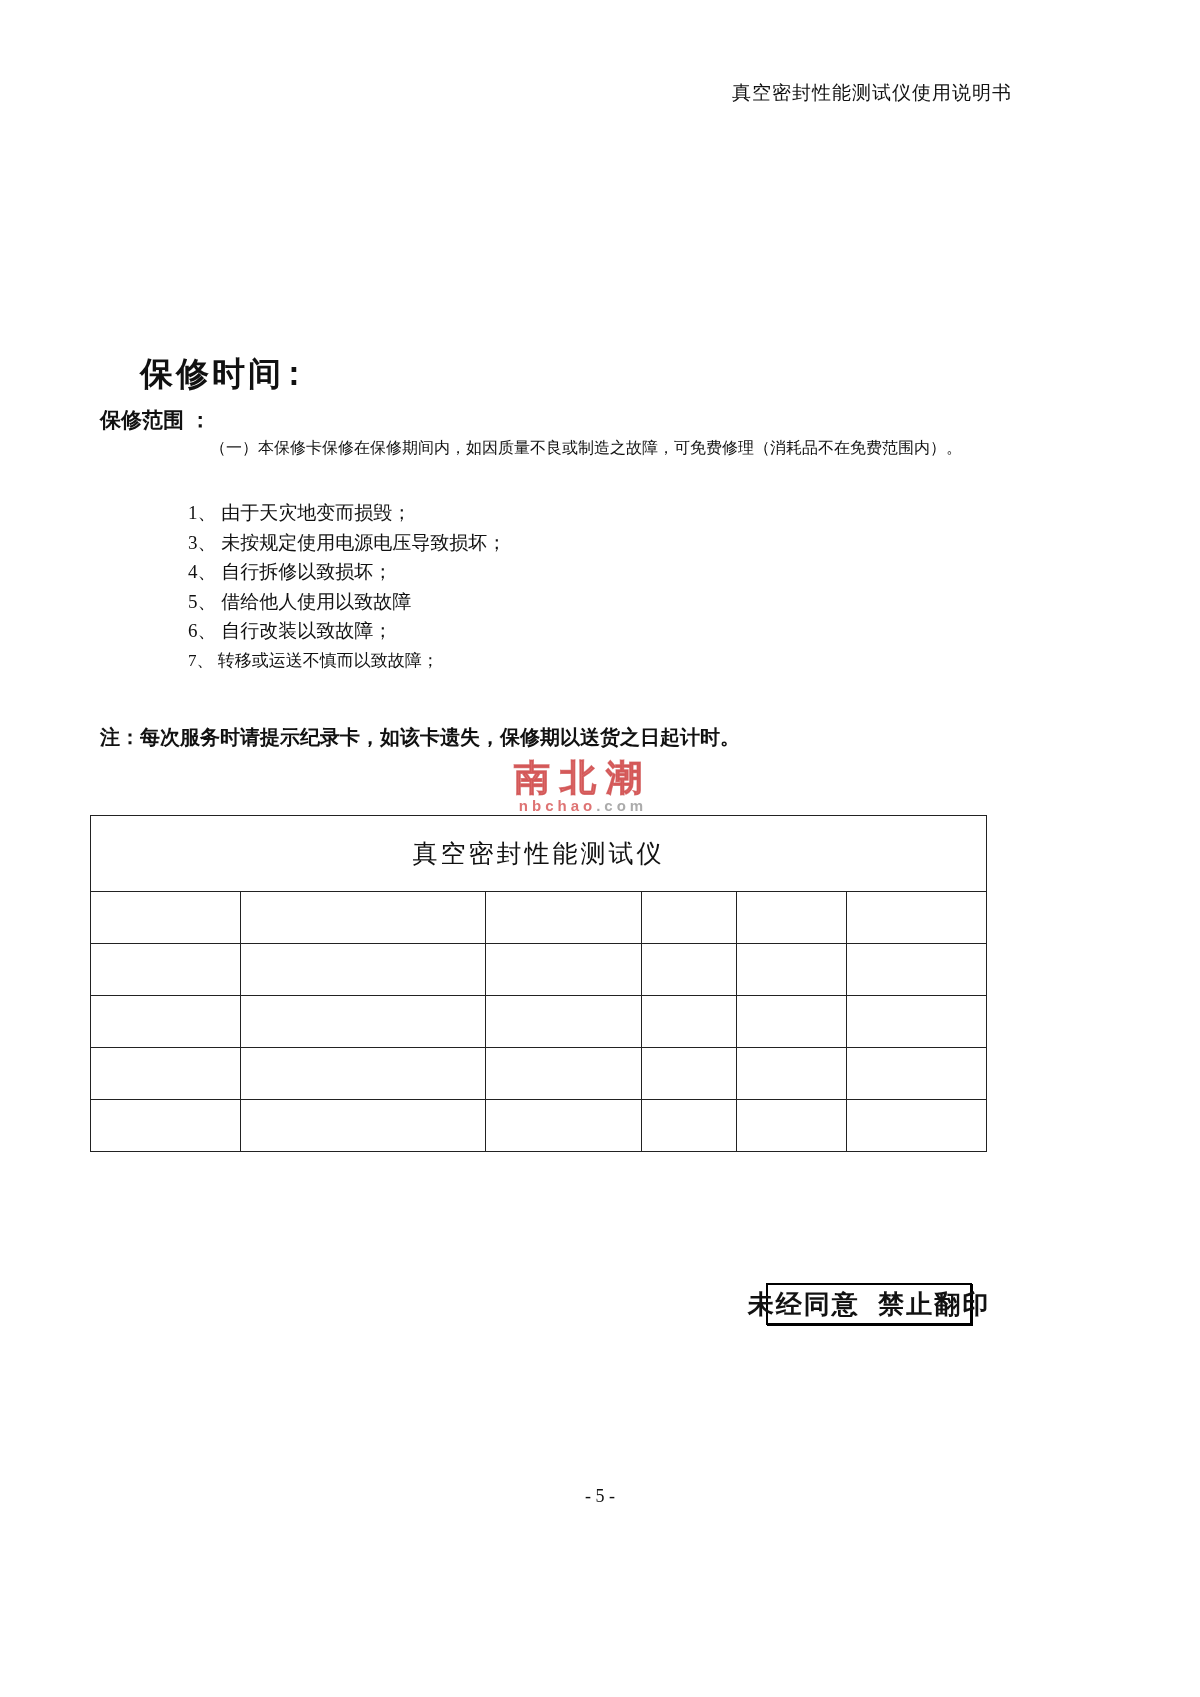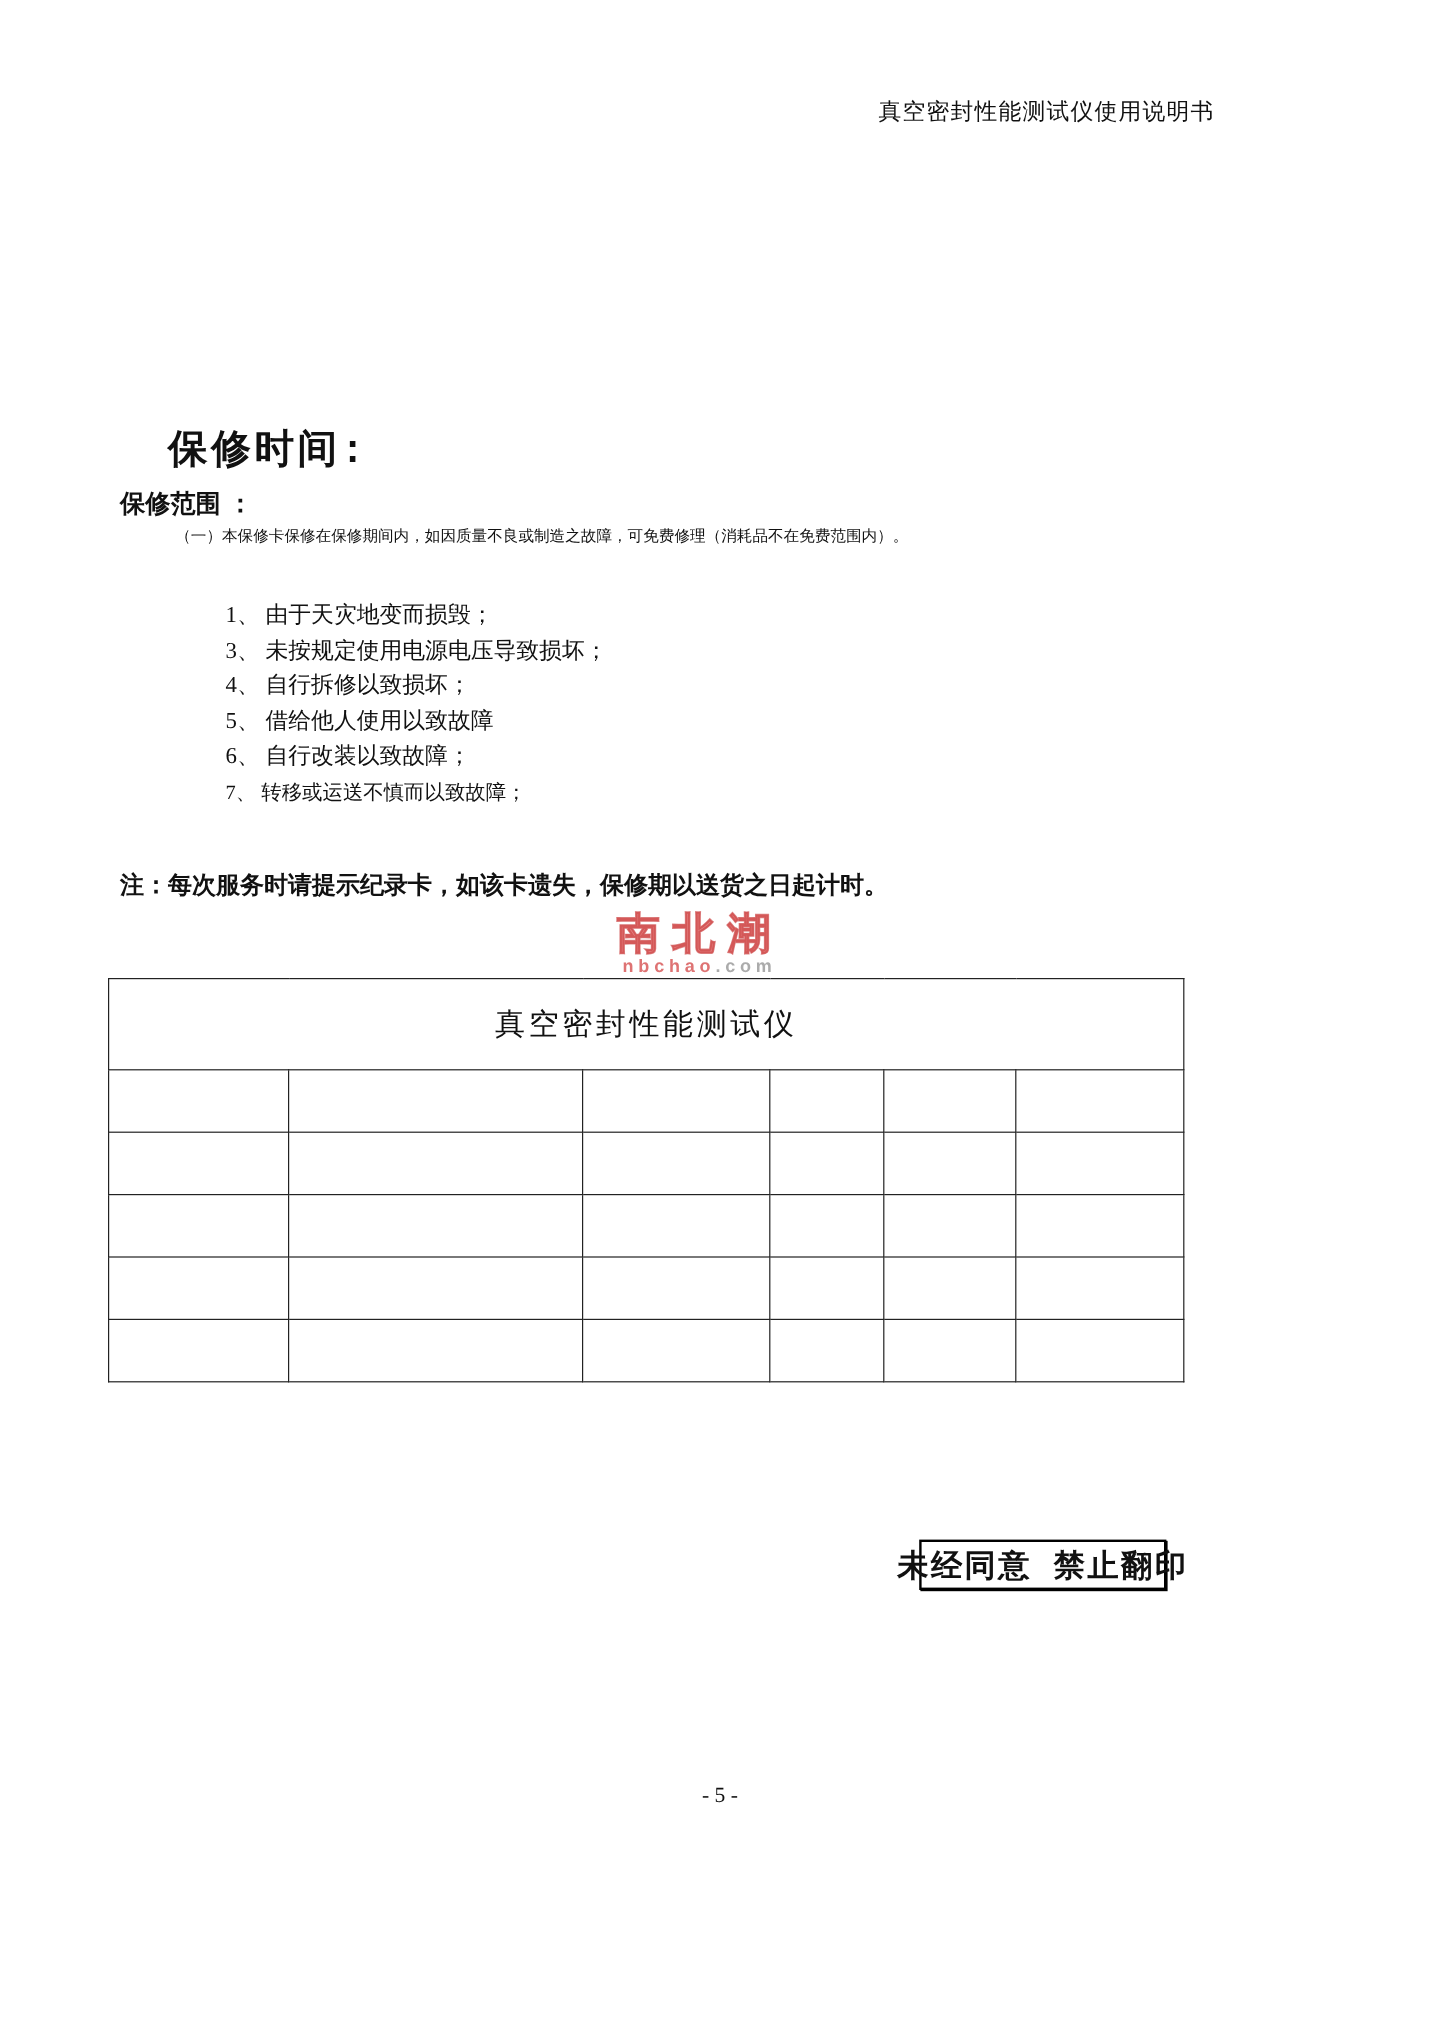--- a/index.html
+++ b/index.html
@@ -75,23 +75,24 @@
     top: 406px;
     font-size: 21px;
     font-weight: bold;
     font-family: "Liberation Sans", "DejaVu Sans", sans-serif;
   }
 
   .scope-item-1 {
     position: absolute;
     left: 146px;
     top: 438px;
-    font-size: 13px;
+    font-size: 16px;
     width: 880px;
     white-space: nowrap;
+    text-align: center;
   }
   .scope-item-2 {
     position: absolute;
     left: 146px;
     top: 470px;
     font-size: 19px;
   }
 
   .numbered-list {
     position: absolute;

